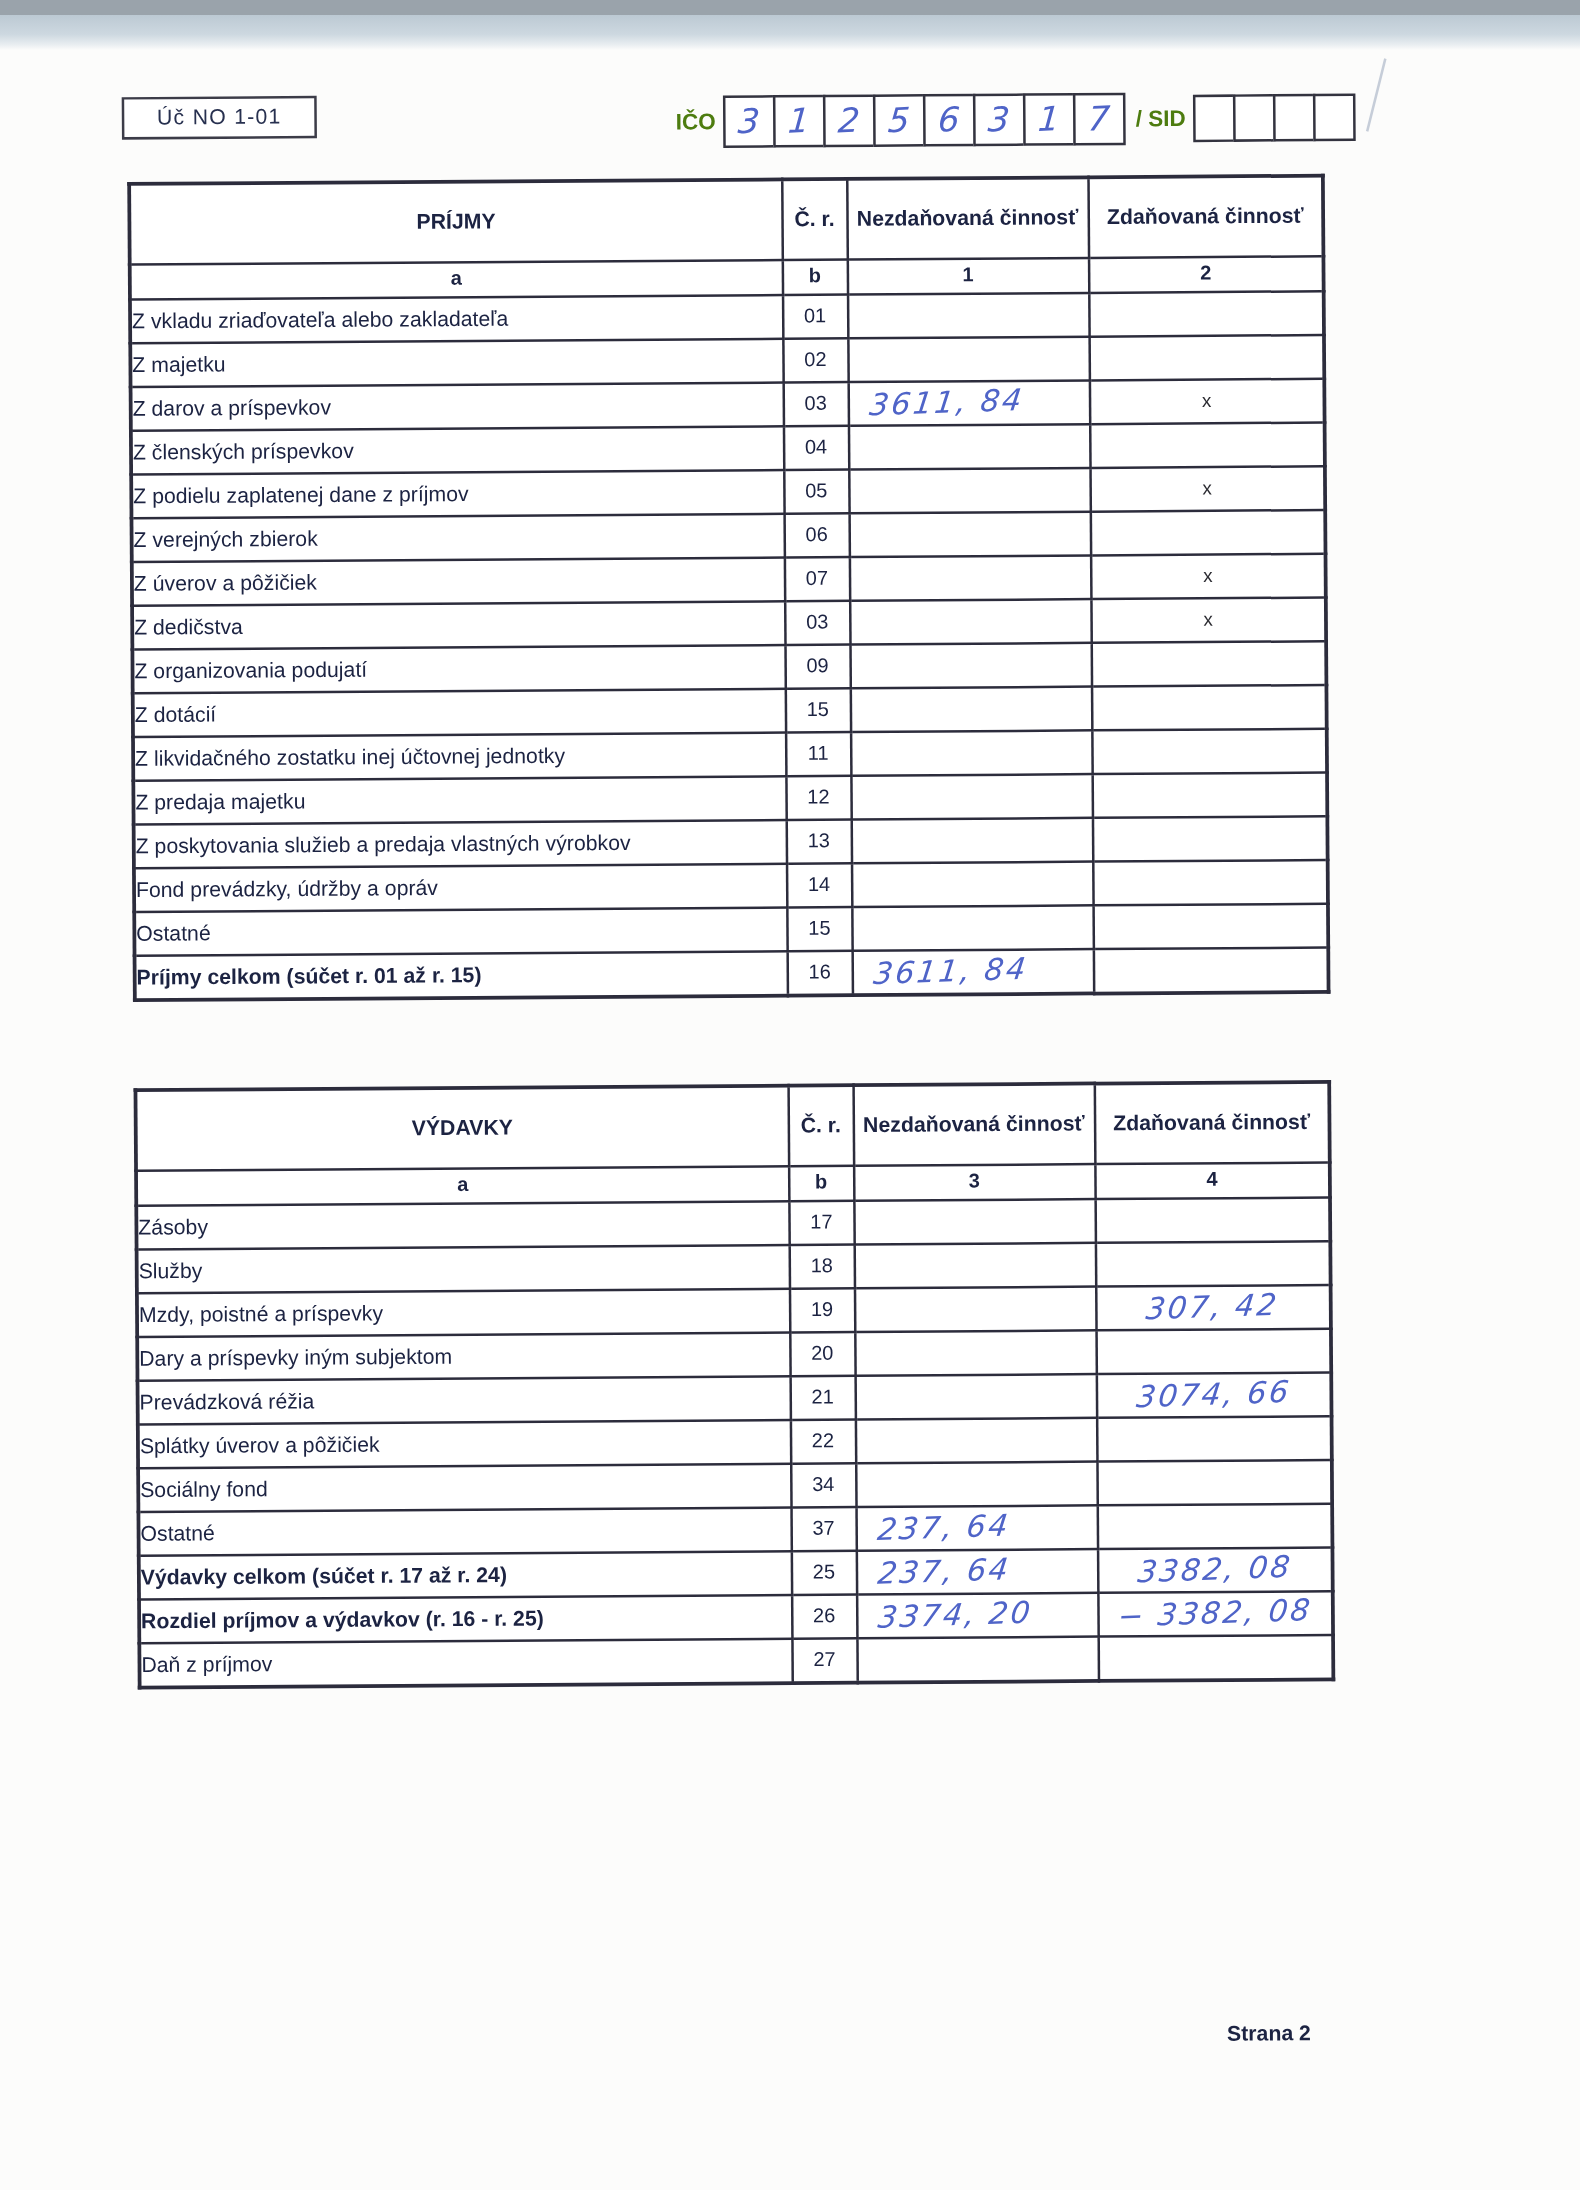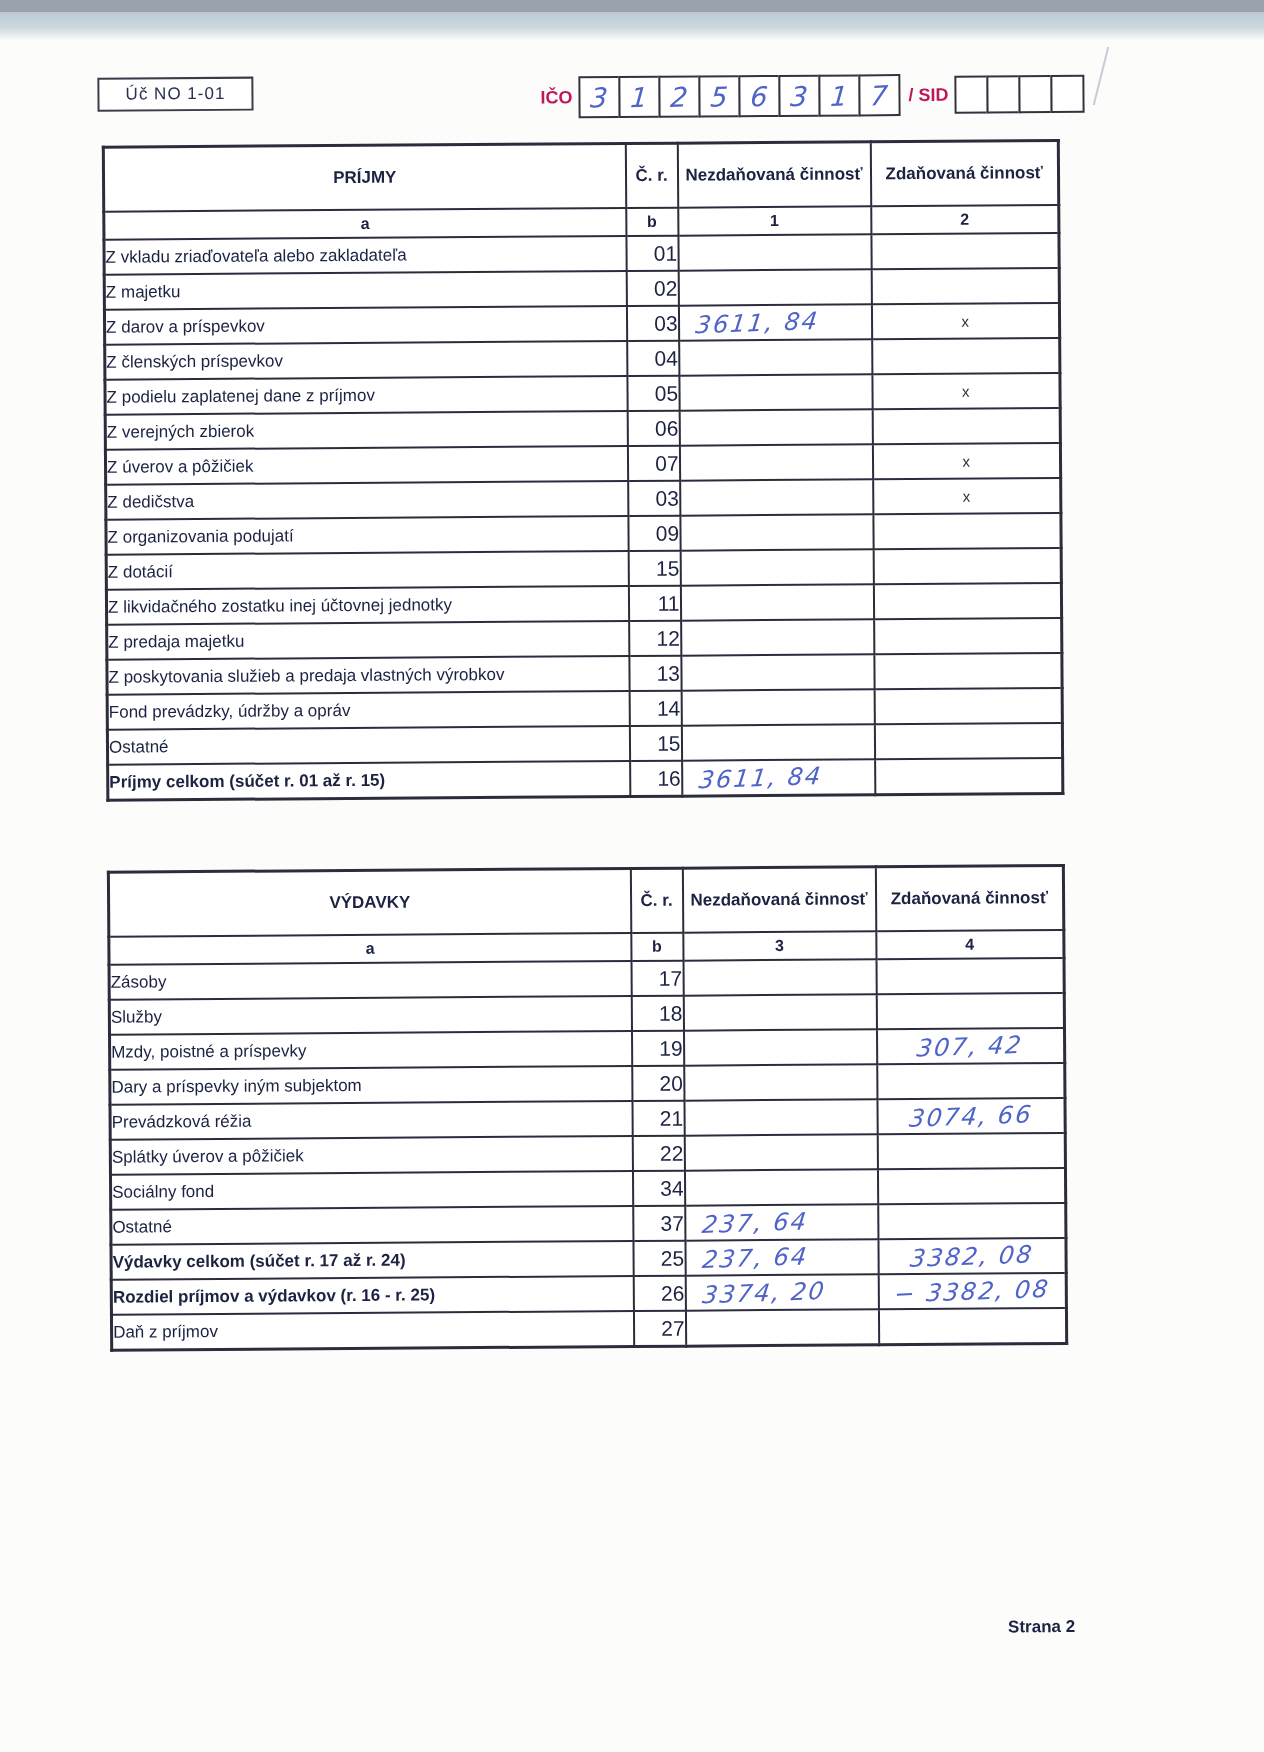--- a/index.html
+++ b/index.html
@@ -22,50 +22,50 @@
   }
   .content { position:absolute; inset:0; transform:rotate(-0.4deg); transform-origin:50% 50%; }
 
   .form-code-box {
     position:absolute; left:103px; top:62px; width:152px; height:30px;
     border:2px solid #3c3c48; background:#fff;
     display:flex; align-items:center; justify-content:center;
     font-size:17px; color:#27304f; letter-spacing:1px;
   }
   .ico-row { position:absolute; left:538px; top:64px; display:flex; align-items:center; }
-  .ico-label, .sid-label { font-size:18px; font-weight:bold; color:#be185d; margin:0 8px; white-space:nowrap; }
+  .ico-label, .sid-label { font-size:18px; font-weight:bold; color:#4d7c0f; margin:0 8px; white-space:nowrap; }
   .boxes { display:flex; }
   .cellbox {
     width:38px; height:38px; border:2px solid #33333f; margin-left:-2px; background:#fff;
     display:flex; align-items:center; justify-content:center;
   }
   .sid .cellbox { width:30px; height:34px; }
 
   .ftable { position:absolute; left:107px; width:955px; }
   table.grid { border-collapse:collapse; width:100%; table-layout:fixed; background:#fff; border:3px solid var(--ink-border); }
   table.grid th, table.grid td { border:2px solid var(--ink-border); padding:0; }
   .hrow th {
     height:62px; font-size:17px; font-weight:bold; color:var(--ink);
     text-align:center; vertical-align:middle; line-height:1.3; padding:0 6px;
   }
   .srow td { height:26px; text-align:center; font-weight:bold; font-size:16px; color:var(--ink); }
   .drow td { height:33px; vertical-align:middle; }
   .lbl { font-size:17px; color:var(--ink); padding:0 6px 0 8px; text-align:left; }
   .bold .lbl { font-weight:bold; }
-  .cr { text-align:right; font-size:21px; color:var(--ink); }
+  .cr { text-align:center; font-size:16px; color:var(--ink); }
   .val { text-align:center; overflow:visible; }
   .val.v1 { text-align:left; padding-left:16px; }
   .hw {
     display:inline-block; font-family:"DejaVu Sans", sans-serif; font-style:italic;
     font-size:24px; color:var(--hw); letter-spacing:2px; white-space:nowrap;
     transform:skewX(-9deg) rotate(-1.6deg); line-height:1;
   }
   .digit.hw { font-size:27px; letter-spacing:0; transform:skewX(-7deg) rotate(-2deg); }
   .xmark { font-size:15px; color:#2d2d33; font-family:"Liberation Sans", sans-serif; }
-  .strana { position:absolute; left:950px; top:1608px; width:120px; text-align:right;
+  .strana { position:absolute; left:950px; top:1608px; width:120px; text-align:center;
     font-weight:bold; font-size:17px; color:var(--ink); }
 </style>
 </head>
 <body>
 
 <div class="page">
   <div class="scan-top-band"></div>
   <div class="scan-diag"></div>
   <div class="scan-bottom-line"></div>
 

